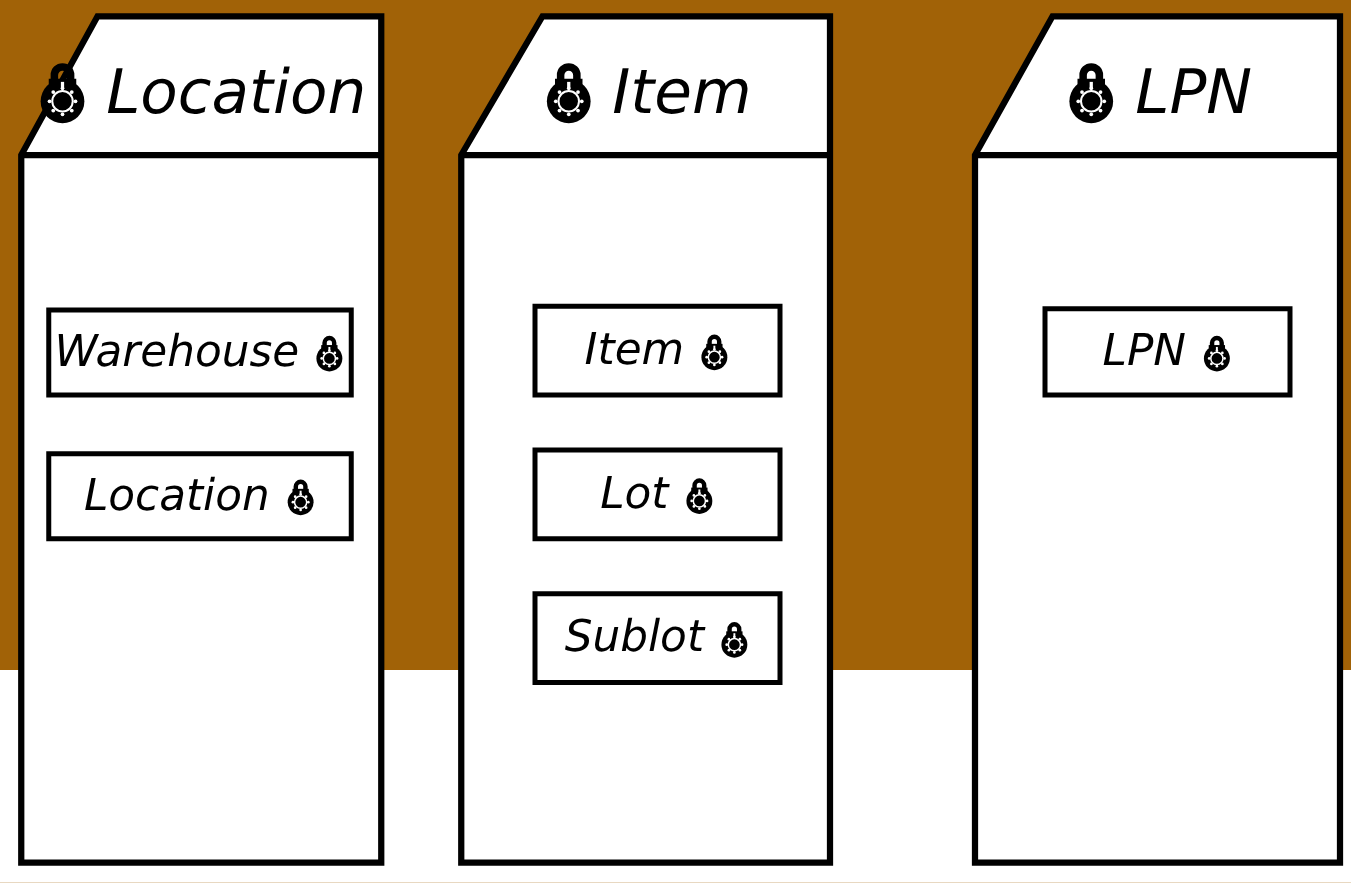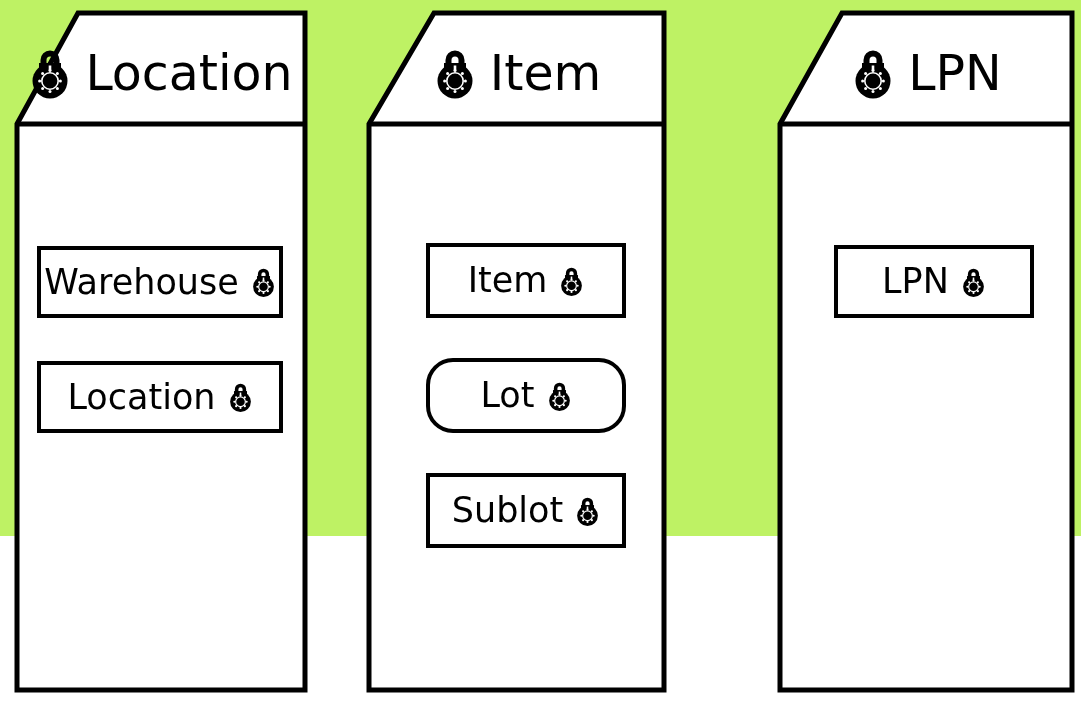--- a/index.html
+++ b/index.html
@@ -11,21 +11,22 @@
     width: 1081px;
     height: 706px;
     font-family: "DejaVu Sans", "Liberation Sans", sans-serif;
     color: #000000;
     overflow: hidden;
   }
   #canvas {
     position: relative;
     width: 1081px;
     height: 536px;
-    background: #bef264;
+    background: #a16207;
+    font-style: italic;
   }
   .panel {
     position: absolute;
     top: 0;
     height: 706px;
   }
   .panel svg.frame {
     position: absolute;
     left: 0;
     top: 0;
@@ -195,21 +196,21 @@
             <circle cx="28.4" cy="42.4" r="1.8" fill="#fff"></circle>
             <circle cx="21" cy="45.4" r="1.8" fill="#fff"></circle>
             <circle cx="13.6" cy="42.4" r="1.8" fill="#fff"></circle>
             <circle cx="10.6" cy="35" r="1.8" fill="#fff"></circle>
             <circle cx="13.6" cy="27.6" r="1.8" fill="#fff"></circle>
             <rect x="19.7" y="19.5" width="2.6" height="5" fill="#fff"></rect>
           </svg>
         </span>
       </div>
 
-      <div class="field-box" style="left:61px; top:223px; width:200px; height:75px;border-radius:27px;">
+      <div class="field-box" style="left:61px; top:223px; width:200px; height:75px;">
         <span class="field-label">Lot</span>
         <span class="lock">
           <svg width="25" height="32" viewBox="0 0 42 54" aria-hidden="true">
             <path d="M11.5 22 L11.5 14 A9.5 9.5 0 0 1 30.5 14 L30.5 22 L24.5 22 L24.5 14 A3.5 3.5 0 0 0 17.5 14 L17.5 22 Z" fill="#000"></path>
             <rect x="10" y="17" width="22" height="12" fill="#000"></rect>
             <circle cx="21" cy="35" r="17.5" fill="#000"></circle>
             <circle cx="21" cy="35" r="8.2" fill="none" stroke="#fff" stroke-width="2"></circle>
             <circle cx="21" cy="24.6" r="1.8" fill="#fff"></circle>
             <circle cx="28.4" cy="27.6" r="1.8" fill="#fff"></circle>
             <circle cx="31.4" cy="35" r="1.8" fill="#fff"></circle>

